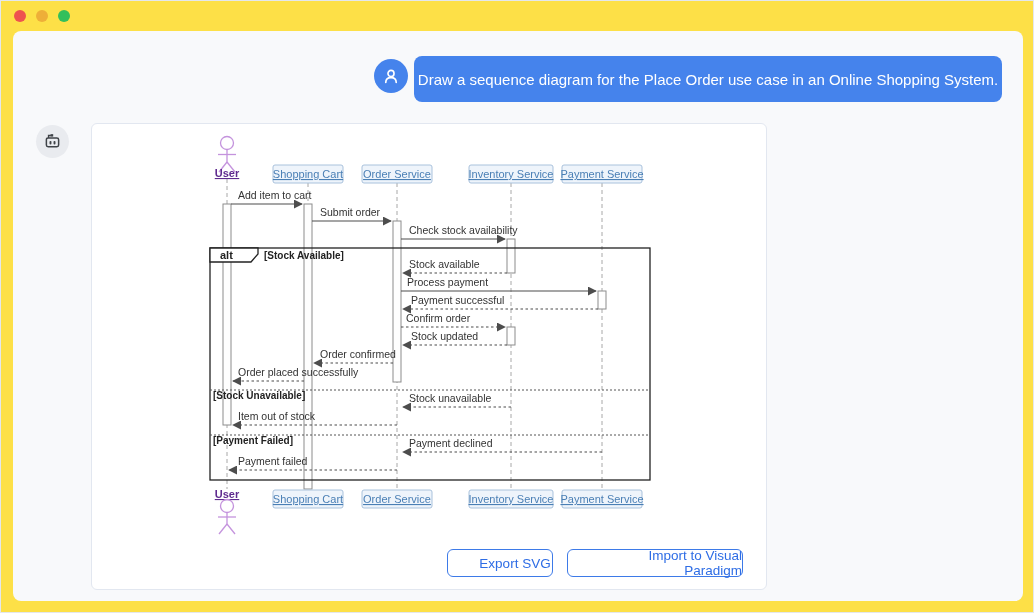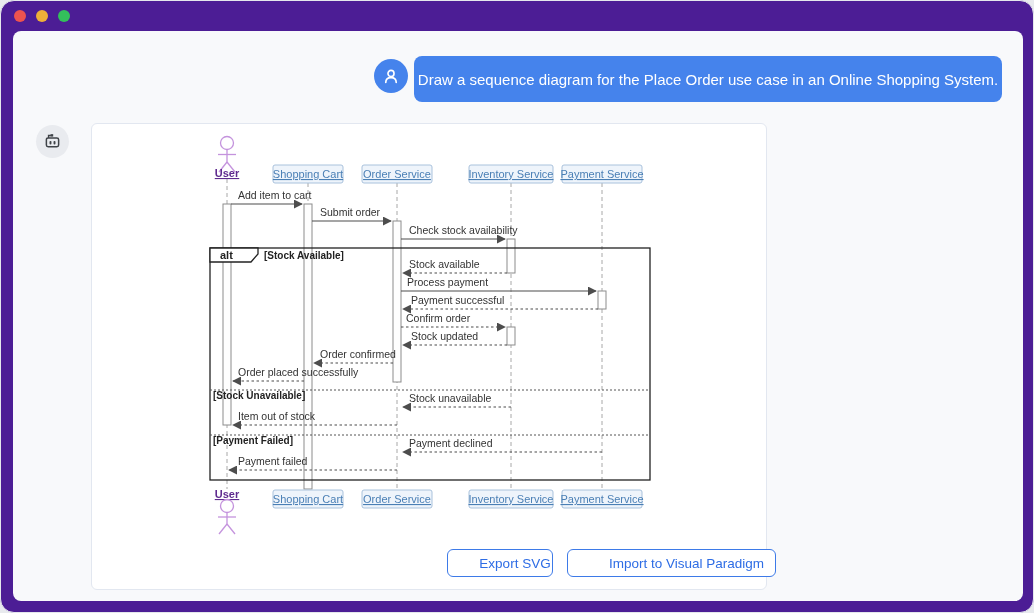--- a/index.html
+++ b/index.html
@@ -2,22 +2,22 @@
 <html><head>
 <meta charset="utf-8">
 <style>
   html,body{margin:0;padding:0;}
   body{
     width:1034px;height:613px;position:relative;overflow:hidden;
     background:#e8eaee;
     font-family:"Liberation Sans",sans-serif;
   }
   .window{
-    position:absolute;inset:0;background:#4c1d95;
-    border-radius:14px;border:1px solid #e4e7ec;box-sizing:border-box;
+    position:absolute;inset:0;background:#fde047;
+    border-radius:0;border:1px solid #e4e7ec;box-sizing:border-box;
   }
   .titlebar{position:absolute;left:0;top:0;width:100%;height:30px;}
   .tl{position:absolute;top:9px;width:12px;height:12px;border-radius:50%;}
   .tl.red{left:13px;background:#ee534f;}
   .tl.yellow{left:35px;background:#eeaf38;}
   .tl.green{left:57px;background:#33bf5b;}
   .panel{
     position:absolute;left:12px;top:30px;width:1010px;height:570px;
     background:#f8f9fb;border-radius:8px;
   }
@@ -42,21 +42,21 @@
   .diagram-svg{position:absolute;left:0;top:0;}
   .btn{
     position:absolute;top:425px;height:28px;box-sizing:border-box;
     background:#ffffff;border:1px solid #3d7ae8;border-radius:6px;
     color:#2e6de5;font-size:13.5px;font-weight:500;
     display:flex;align-items:center;justify-content:center;cursor:pointer;
     font-family:"Liberation Sans",sans-serif;
     padding-left:30px;
   }
   .btn.export{left:355px;width:106px;}
-  .btn.import{left:475px;width:209px;}
+  .btn.import{left:475px;width:176px;text-align:right;}
   
   text{font-family:"Liberation Sans",sans-serif;}
   .p-label{font-size:11px;fill:#4a7fb5;text-decoration:underline;text-anchor:middle;}
   .actor-label{font-size:11px;font-weight:bold;fill:#5f2b8f;text-decoration:underline;text-anchor:middle;}
   .msg-label{font-size:10.5px;fill:#333333;}
   .guard-label{font-size:10px;font-weight:bold;fill:#222222;}
   .alt-label{font-size:11px;font-weight:bold;fill:#222222;}
 </style>
 </head>
 <body>

